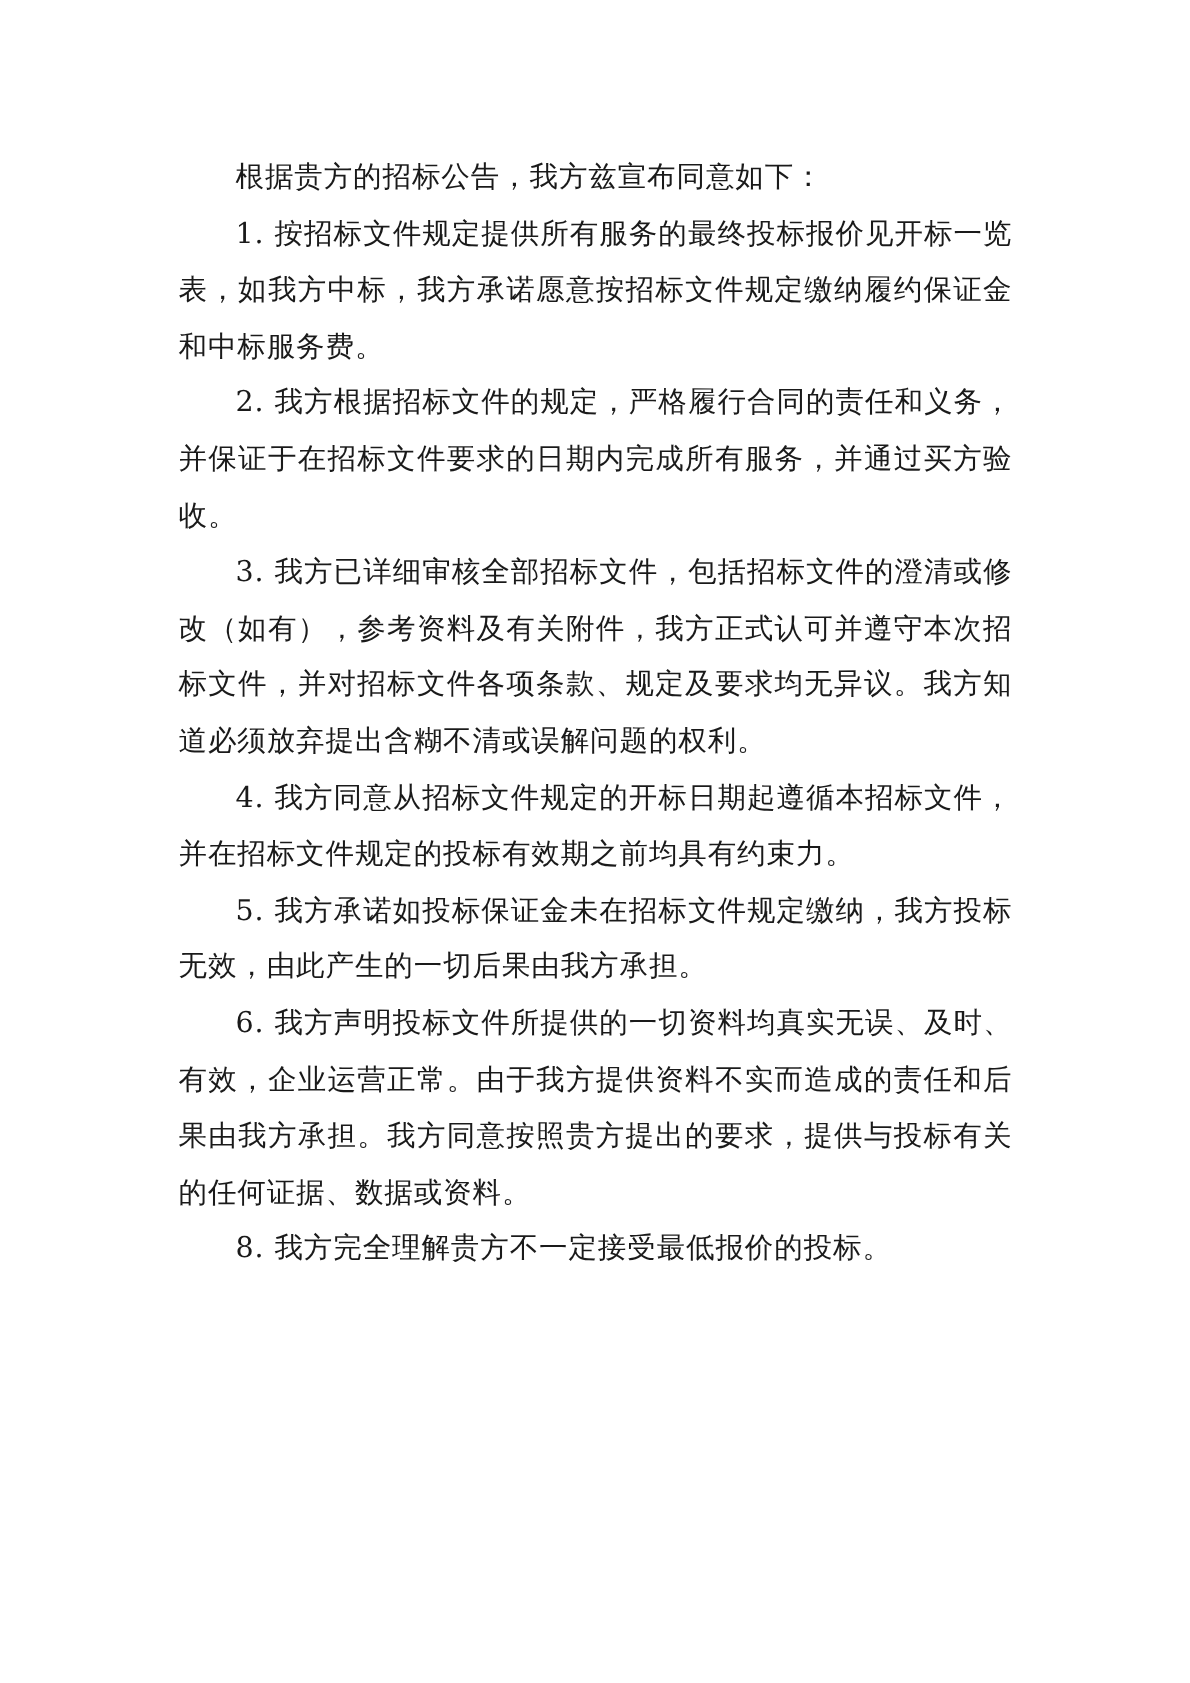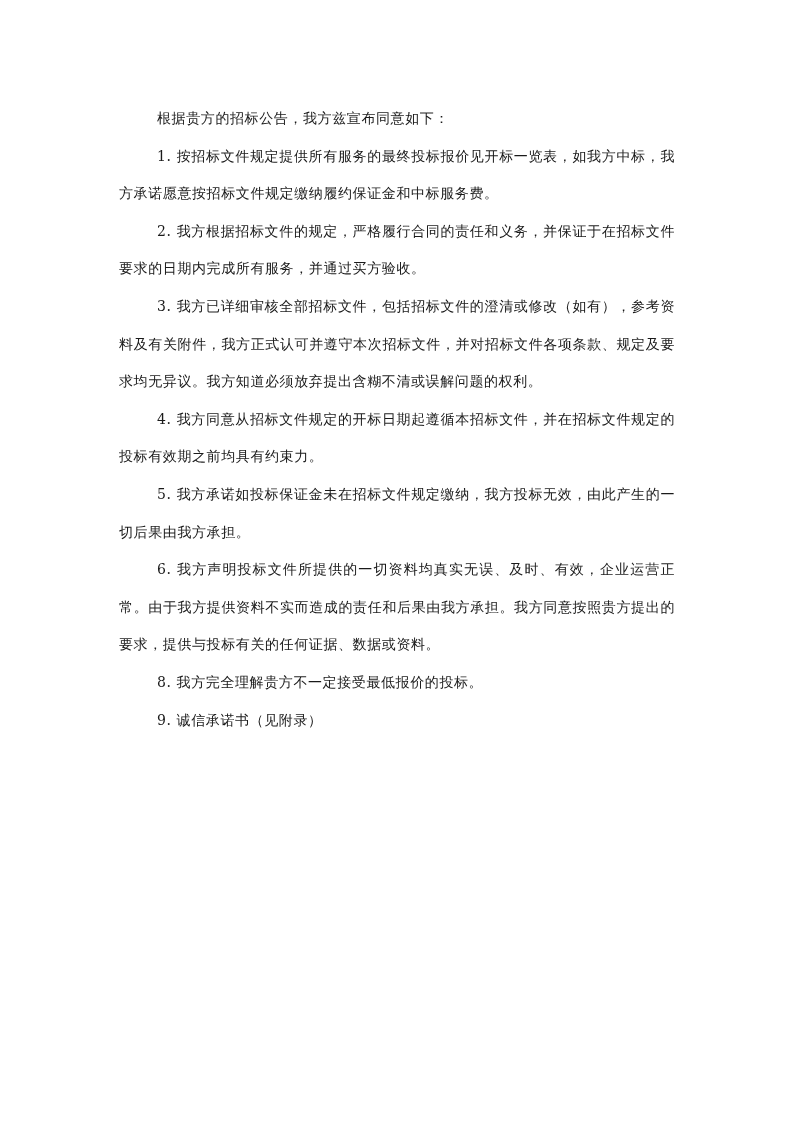--- a/index.html
+++ b/index.html
@@ -16,35 +16,34 @@
     color: #1a1a1a;
   }
   .page {
     position: absolute;
     left: 119px;
     top: 100px;
     width: 556px;
   }
   .para {
     margin: 0;
-    font-size: 14px;
+    font-size: 19px;
     line-height: 37.6px;
     text-indent: 38px;
     text-align: justify;
     text-justify: inter-character;
     letter-spacing: 0.6px;
     word-break: break-all;
   }
 </style>
 </head>
 <body>
 
 <div class="page">
   <p class="para">根据贵方的招标公告，我方兹宣布同意如下：</p>
   <p class="para">1. 按招标文件规定提供所有服务的最终投标报价见开标一览表，如我方中标，我方承诺愿意按招标文件规定缴纳履约保证金和中标服务费。</p>
   <p class="para">2. 我方根据招标文件的规定，严格履行合同的责任和义务，并保证于在招标文件要求的日期内完成所有服务，并通过买方验收。</p>
   <p class="para">3. 我方已详细审核全部招标文件，包括招标文件的澄清或修改（如有），参考资料及有关附件，我方正式认可并遵守本次招标文件，并对招标文件各项条款、规定及要求均无异议。我方知道必须放弃提出含糊不清或误解问题的权利。</p>
   <p class="para">4. 我方同意从招标文件规定的开标日期起遵循本招标文件，并在招标文件规定的投标有效期之前均具有约束力。</p>
   <p class="para">5. 我方承诺如投标保证金未在招标文件规定缴纳，我方投标无效，由此产生的一切后果由我方承担。</p>
   <p class="para">6. 我方声明投标文件所提供的一切资料均真实无误、及时、有效，企业运营正常。由于我方提供资料不实而造成的责任和后果由我方承担。我方同意按照贵方提出的要求，提供与投标有关的任何证据、数据或资料。</p>
   <p class="para">8. 我方完全理解贵方不一定接受最低报价的投标。</p>
-  <p class="para">9. 诚信承诺书（见附录）</p>
 </div>
 
 </body></html>

